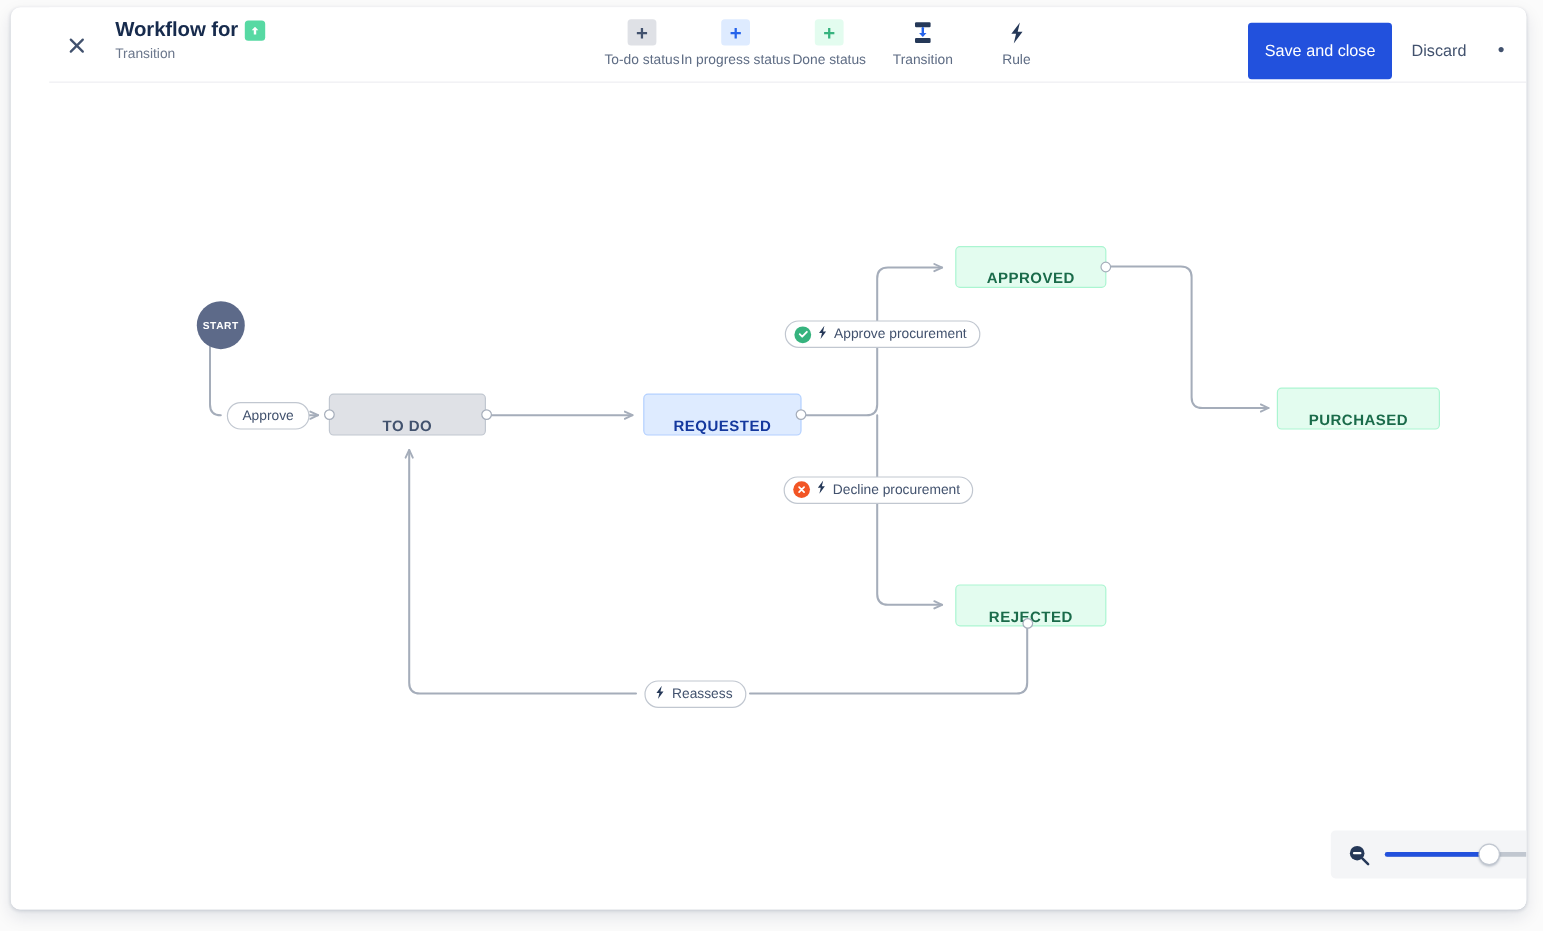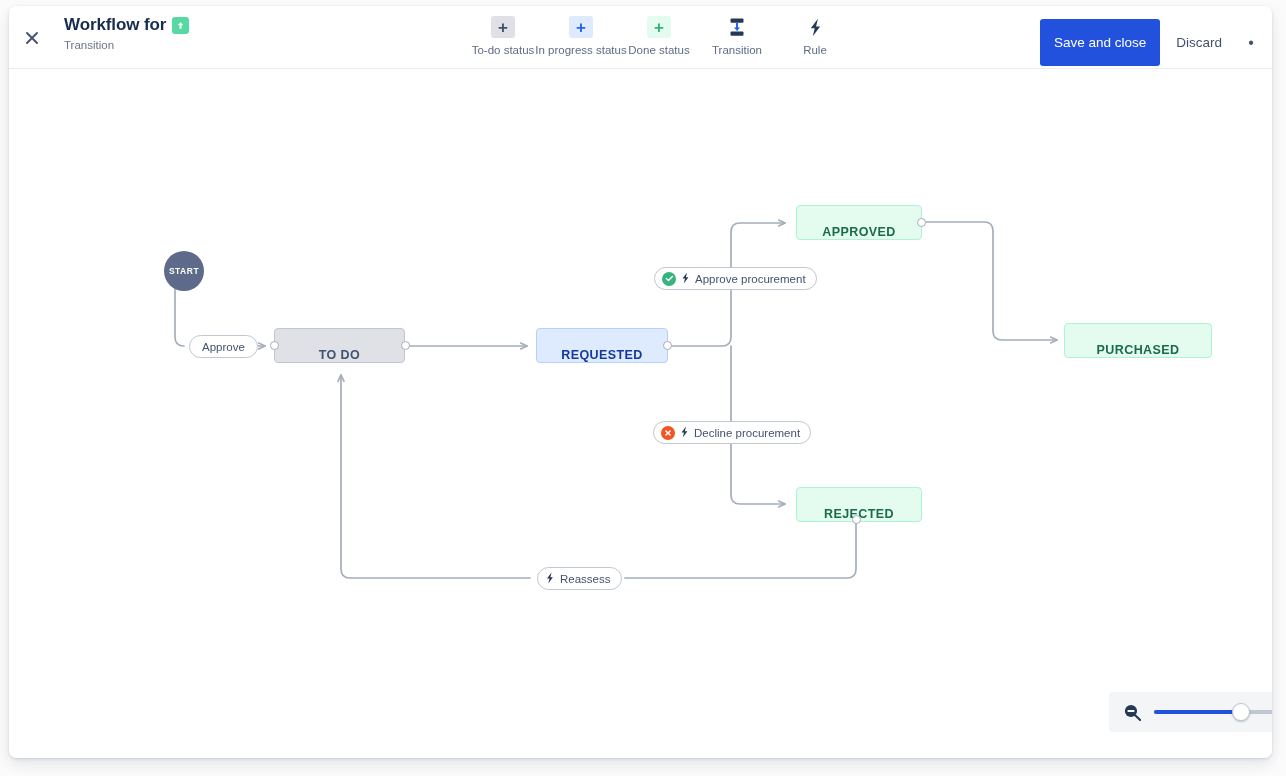--- a/index.html
+++ b/index.html
@@ -25,20 +25,21 @@
     border-radius: 8px;
     box-shadow: 0 1px 3px rgba(9,30,66,0.14), 0 6px 14px rgba(9,30,66,0.10);
     overflow: hidden;
   }
   
   .header {
     position: relative;
     height: 62px;
     border-bottom: 1px solid #ebecf0;
     background: #ffffff;
+    margin-left: 32px;
   }
   .close-btn {
     position: absolute;
     left: 9px;
     top: 18px;
     width: 28px;
     height: 28px;
     display: flex;
     align-items: center;
     justify-content: center;
@@ -428,40 +429,40 @@
           </svg>
         </span>
         <span class="bolt">
           <svg width="9" height="12" viewBox="0 0 14 19" aria-hidden="true">
             <path d="M9.4 0.8 L2.3 10.2 L6.2 10.2 L4.3 18.2 L11.6 8.4 L7.6 8.4 Z" fill="#253858"></path>
           </svg>
         </span>
         <span>Approve procurement</span>
       </div>
 
-      <div class="tlabel" style="left:644px; top:352px;">
+      <div class="tlabel" style="left:644px; top:328px;align-items:flex-end;">
         <span class="badge badge-no">
           <svg width="8" height="8" viewBox="0 0 10 10" aria-hidden="true">
             <path d="M2.4 2.4 L7.6 7.6 M7.6 2.4 L2.4 7.6" stroke="#ffffff" stroke-width="1.8" stroke-linecap="round"></path>
           </svg>
         </span>
         <span class="bolt">
           <svg width="9" height="12" viewBox="0 0 14 19" aria-hidden="true">
             <path d="M9.4 0.8 L2.3 10.2 L6.2 10.2 L4.3 18.2 L11.6 8.4 L7.6 8.4 Z" fill="#253858"></path>
           </svg>
         </span>
         <span>Decline procurement</span>
       </div>
 
       <div class="node node-done" style="left:787px; top:136px; width:126px; height:35px;">
         <span>APPROVED</span>
       </div>
       <div class="port" style="left:908px; top:149px;"></div>
 
-      <div class="node node-done" style="left:1055px; top:254px; width:148px; height:35px;">
+      <div class="node node-done" style="left:1055px; top:254px; width:136px; height:35px;">
         <span>PURCHASED</span>
       </div>
 
       <div class="node node-done" style="left:787px; top:418px; width:126px; height:35px;">
         <span>REJECTED</span>
       </div>
       <div class="port" style="left:843px; top:446px;"></div>
 
       <div class="tlabel" style="left:528px; top:498px;">
         <span class="bolt">

